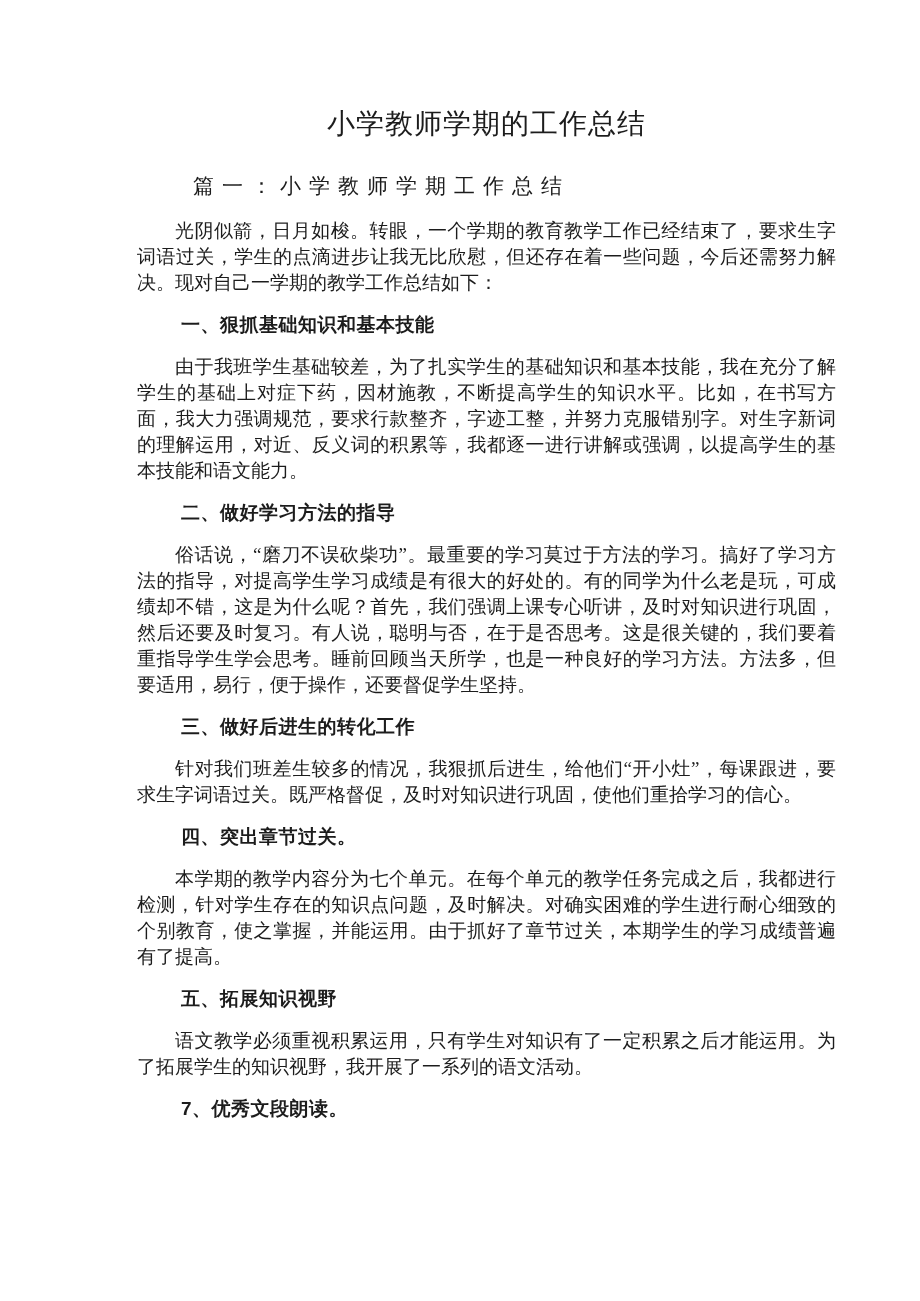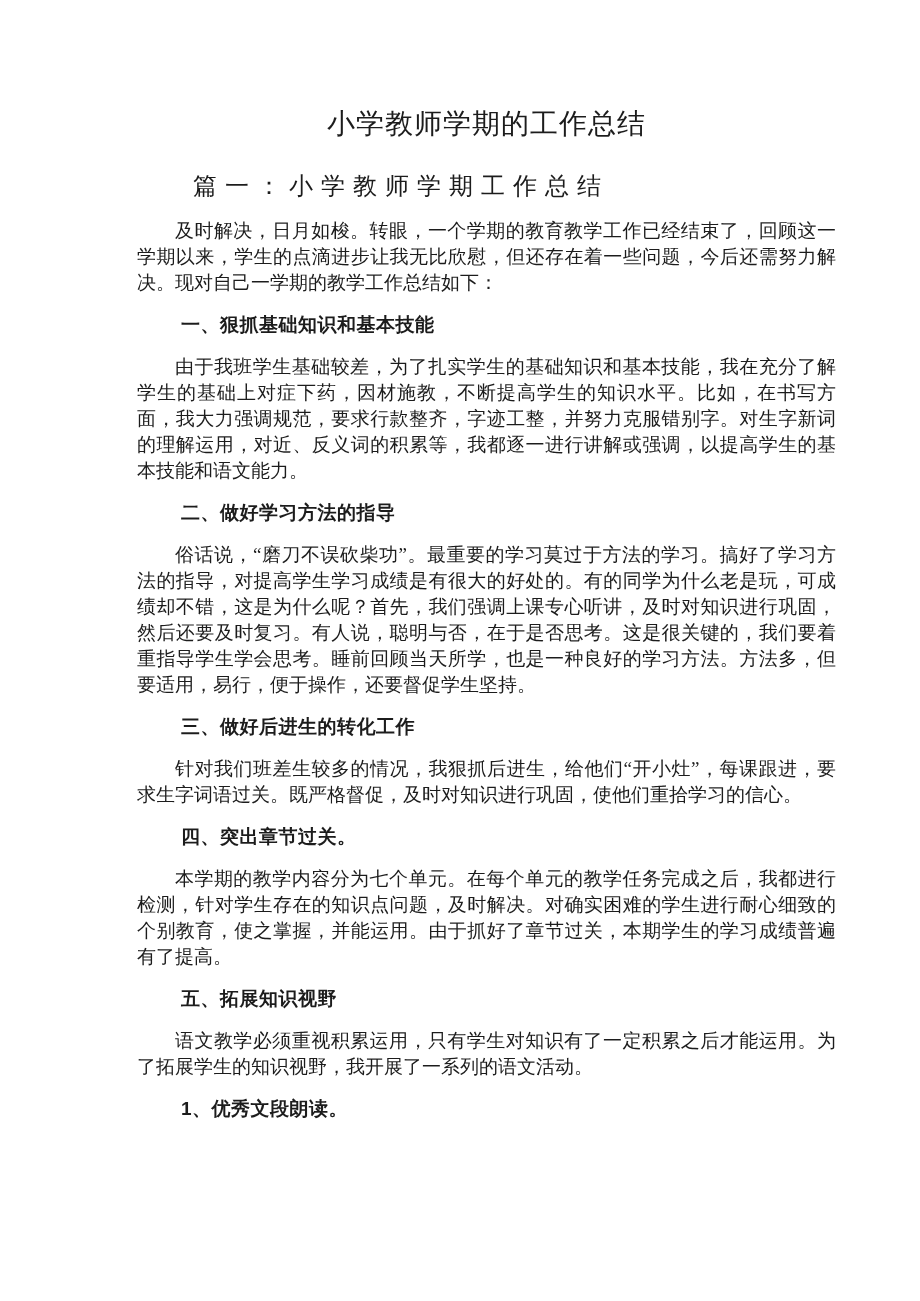--- a/index.html
+++ b/index.html
@@ -19,21 +19,21 @@
 
   .doc-title {
     font-size: 28px;
     font-weight: normal;
     text-align: center;
     line-height: 36px;
     letter-spacing: 1px;
   }
 
   .doc-subtitle {
-    font-size: 24px;
+    font-size: 21px;
     font-weight: normal;
     line-height: 32px;
     letter-spacing: 8px;
     padding-left: 56px;
     margin-top: 28px;
   }
 
   .doc-body { margin-top: 13px; }
 
   .para {
@@ -57,26 +57,26 @@
 </style>
 </head>
 <body>
 
 <div class="page">
   <h1 class="doc-title">小学教师学期的工作总结</h1>
 
   <h2 class="doc-subtitle">篇一：小学教师学期工作总结</h2>
 
   <div class="doc-body" id="doc-body">
-      <p class="para">及时解决，日月如梭。转眼，一个学期的教育教学工作已经结束了，回顾这一学期以来，学生的点滴进步让我无比欣慰，但还存在着一些问题，今后还需努力解决。现对自己一学期的教学工作总结如下：</p>
+      <p class="para">光阴似箭，日月如梭。转眼，一个学期的教育教学工作已经结束了，要求生字词语过关，学生的点滴进步让我无比欣慰，但还存在着一些问题，今后还需努力解决。现对自己一学期的教学工作总结如下：</p>
       <h3 class="hd">一、狠抓基础知识和基本技能</h3>
       <p class="para">由于我班学生基础较差，为了扎实学生的基础知识和基本技能，我在充分了解学生的基础上对症下药，因材施教，不断提高学生的知识水平。比如，在书写方面，我大力强调规范，要求行款整齐，字迹工整，并努力克服错别字。对生字新词的理解运用，对近、反义词的积累等，我都逐一进行讲解或强调，以提高学生的基本技能和语文能力。</p>
       <h3 class="hd">二、做好学习方法的指导</h3>
       <p class="para">俗话说，“磨刀不误砍柴功”。最重要的学习莫过于方法的学习。搞好了学习方法的指导，对提高学生学习成绩是有很大的好处的。有的同学为什么老是玩，可成绩却不错，这是为什么呢？首先，我们强调上课专心听讲，及时对知识进行巩固，然后还要及时复习。有人说，聪明与否，在于是否思考。这是很关键的，我们要着重指导学生学会思考。睡前回顾当天所学，也是一种良好的学习方法。方法多，但要适用，易行，便于操作，还要督促学生坚持。</p>
       <h3 class="hd">三、做好后进生的转化工作</h3>
       <p class="para">针对我们班差生较多的情况，我狠抓后进生，给他们“开小灶”，每课跟进，要求生字词语过关。既严格督促，及时对知识进行巩固，使他们重拾学习的信心。</p>
       <h3 class="hd">四、突出章节过关。</h3>
       <p class="para">本学期的教学内容分为七个单元。在每个单元的教学任务完成之后，我都进行检测，针对学生存在的知识点问题，及时解决。对确实困难的学生进行耐心细致的个别教育，使之掌握，并能运用。由于抓好了章节过关，本期学生的学习成绩普遍有了提高。</p>
       <h3 class="hd">五、拓展知识视野</h3>
       <p class="para">语文教学必须重视积累运用，只有学生对知识有了一定积累之后才能运用。为了拓展学生的知识视野，我开展了一系列的语文活动。</p>
-      <h3 class="hd">1、优秀文段朗读。</h3>
+      <h3 class="hd">7、优秀文段朗读。</h3>
     </div>
 </div>
 
 </body></html>

